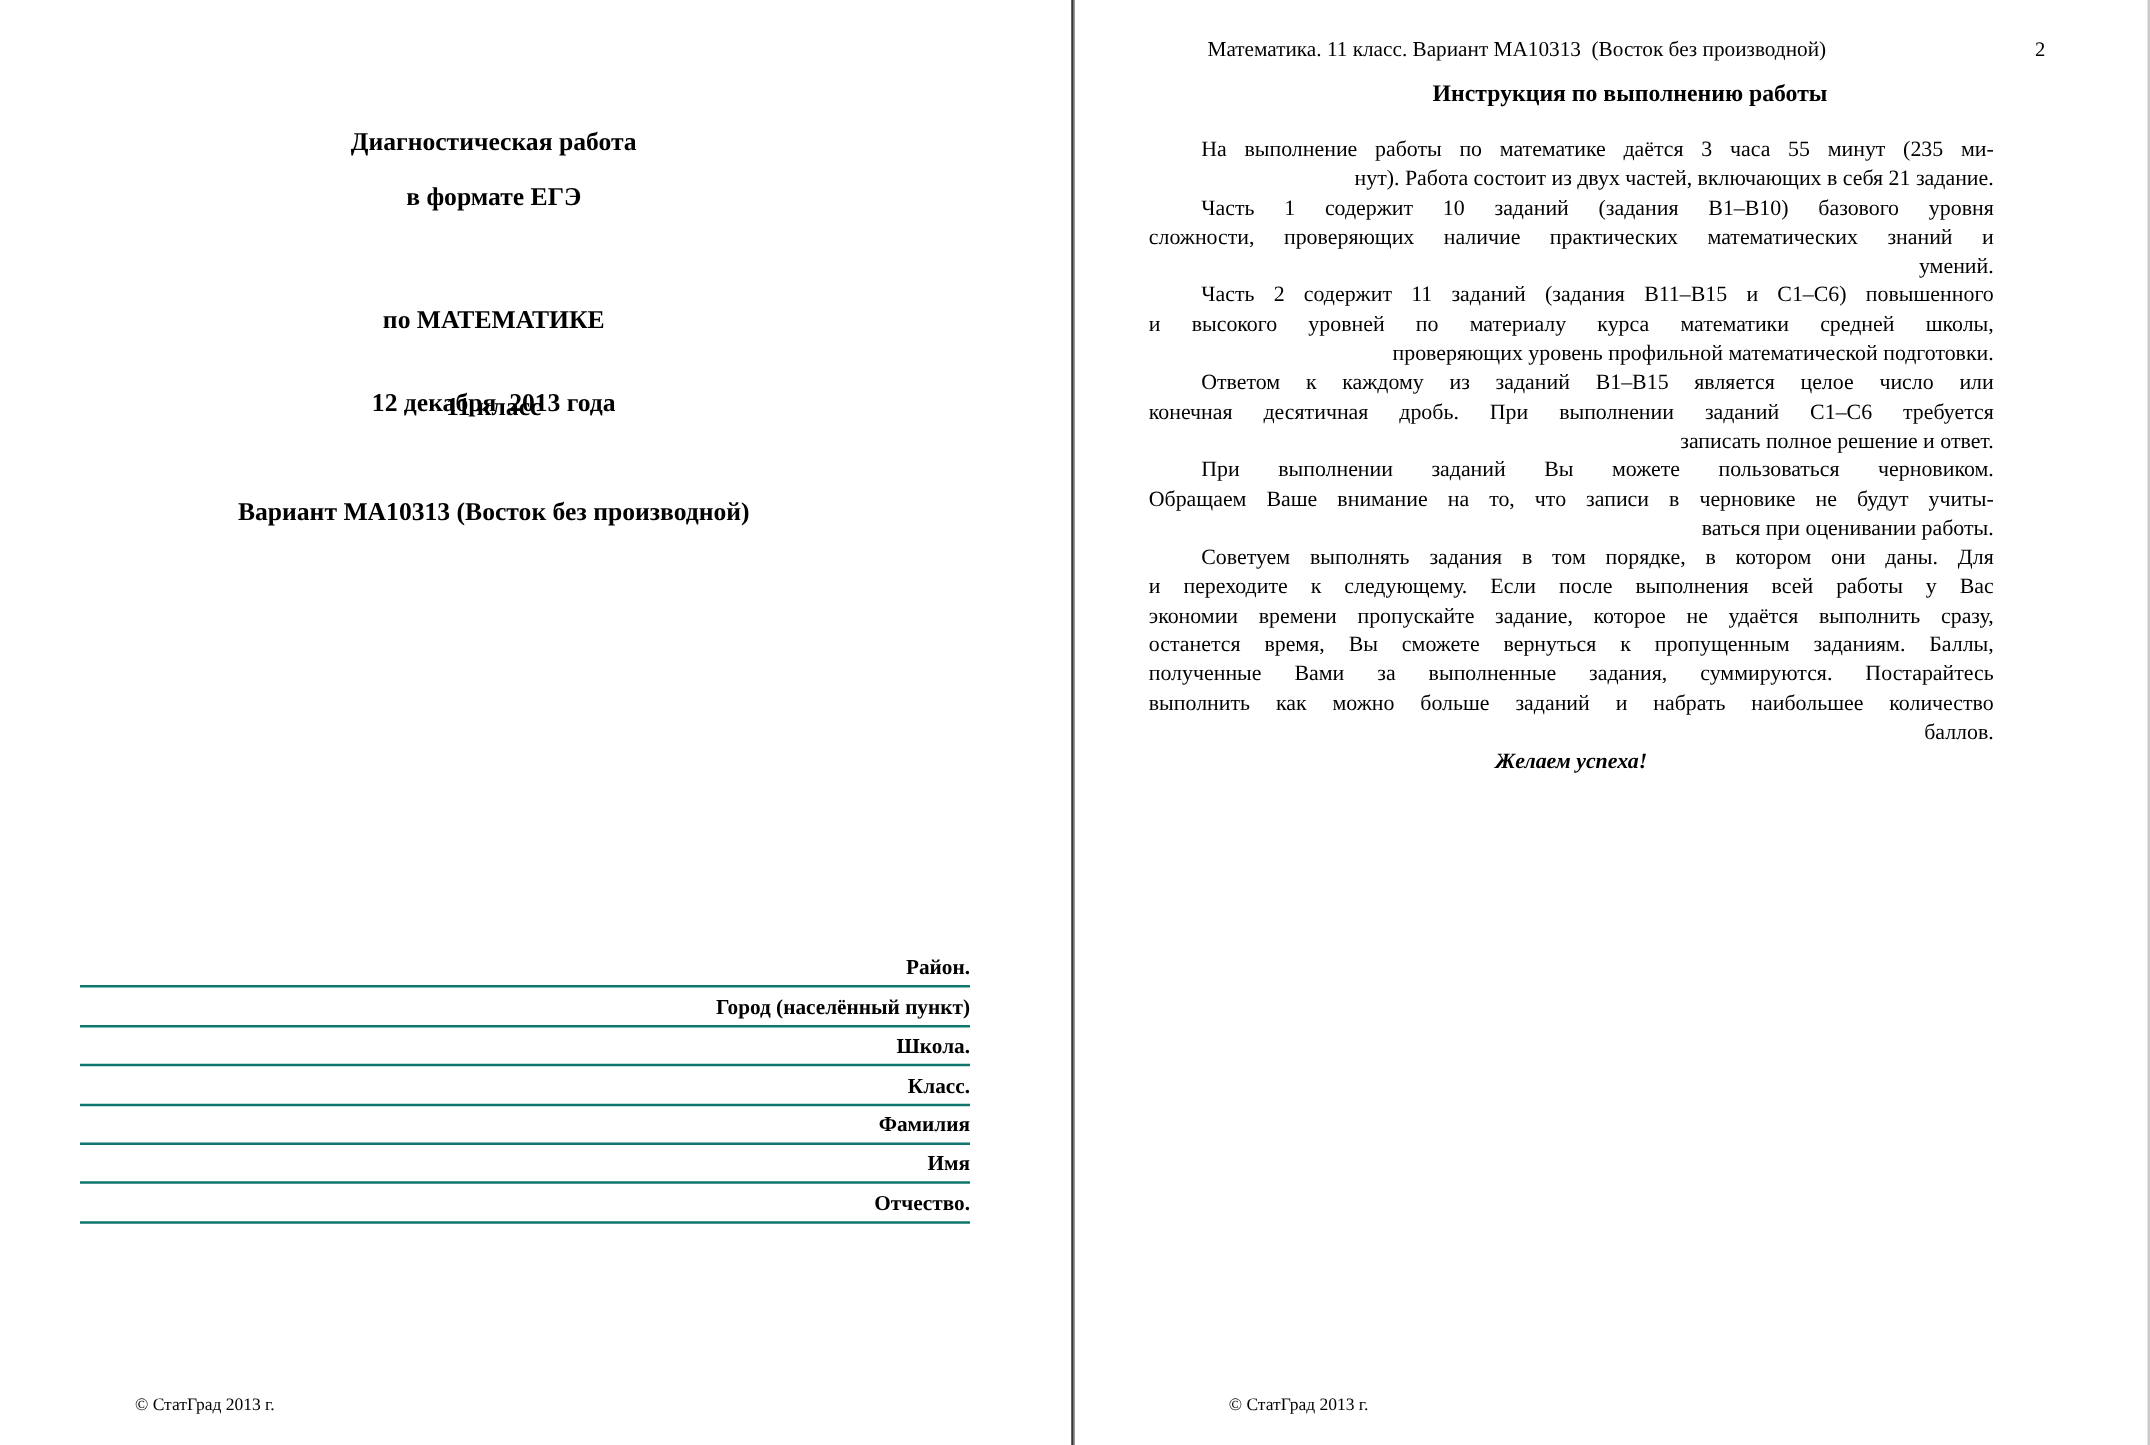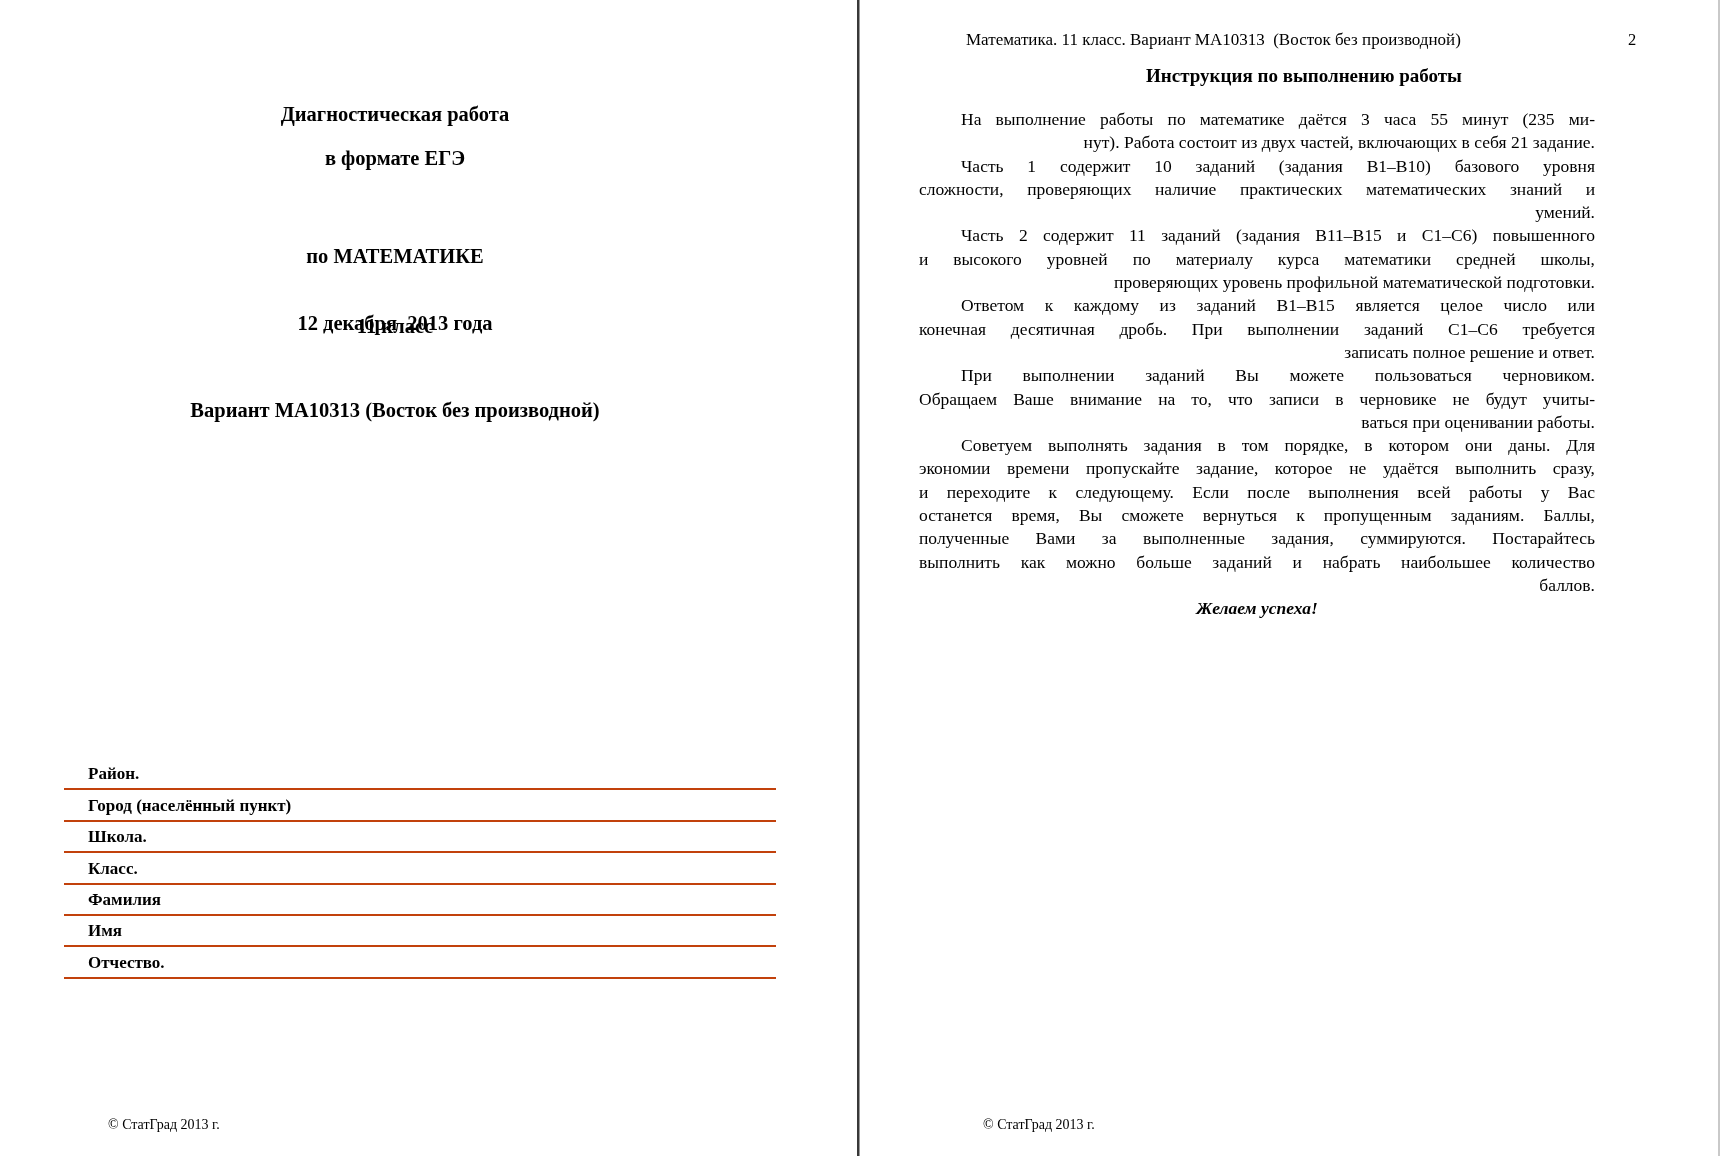--- a/index.html
+++ b/index.html
@@ -15,21 +15,21 @@
 
   
   .page1{position:absolute;left:0;top:0;width:858px;height:1000px;}
   .p1-title{
     position:absolute;left:0;width:790px;text-align:center;
     font-weight:bold;font-size:20.5px;line-height:24px;white-space:pre;
   }
   .t1{top:102px;} .t2{top:146px;} .t3{top:228px;margin-top:16px;} .t4{top:271px;margin-top:40px;} .t5{top:314px;} .t6{top:398px;}
 
   .form-block{position:absolute;left:64px;top:759px;width:712px;}
-  .frow{height:29.4px;border-bottom:2px solid #c2410c;display:flex;align-items:flex-end;}
+  .frow{height:29.4px;border-bottom:2px solid #0f766e;display:flex;align-items:flex-end;justify-content:flex-end;}
   .frow .flabel{
     font-weight:bold;font-size:17px;line-height:17px;
     padding-left:24px;padding-bottom:6px;white-space:pre;
   }
 
   .footer{position:absolute;font-size:14px;line-height:17px;white-space:pre;}
   .footer-p1{left:108px;top:1116px;}
   .footer-p2{left:983px;top:1116px;}
 
   
@@ -122,22 +122,22 @@
   </div>
 
   <div>
     <div class="bl jl fl">При выполнении заданий Вы можете пользоваться черновиком.</div>
     <div class="bl jl">Обращаем Ваше внимание на то, что записи в черновике не будут учиты-</div>
     <div class="bl ll">ваться при оценивании работы.</div>
   </div>
 
   <div>
     <div class="bl jl fl">Советуем выполнять задания в том порядке, в котором они даны. Для</div>
+    <div class="bl jl">и переходите к следующему. Если после выполнения всей работы у Вас</div>
     <div class="bl jl">экономии времени пропускайте задание, которое не удаётся выполнить сразу,</div>
-    <div class="bl jl">и переходите к следующему. Если после выполнения всей работы у Вас</div>
     <div class="bl jl">останется время, Вы сможете вернуться к пропущенным заданиям. Баллы,</div>
     <div class="bl jl">полученные Вами за выполненные задания, суммируются. Постарайтесь</div>
     <div class="bl jl">выполнить как можно больше заданий и набрать наибольшее количество</div>
     <div class="bl ll">баллов.</div>
   </div>
 
   <div class="bl closing">Желаем успеха!</div>
 </div>
 
 <div class="footer footer-p2">© СтатГрад 2013 г.</div>

